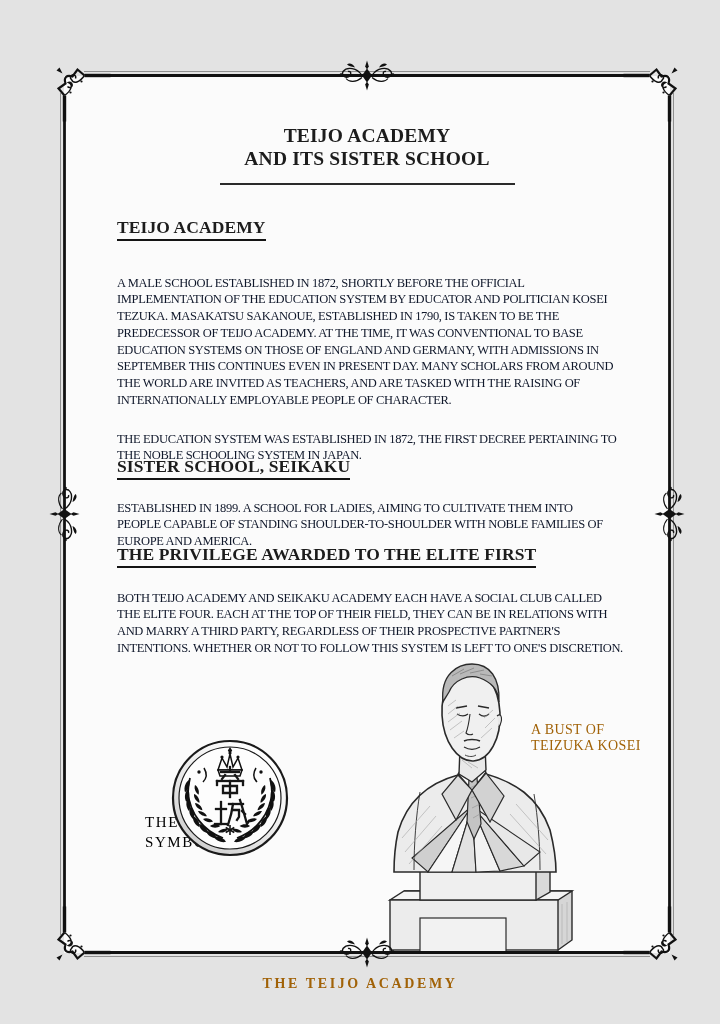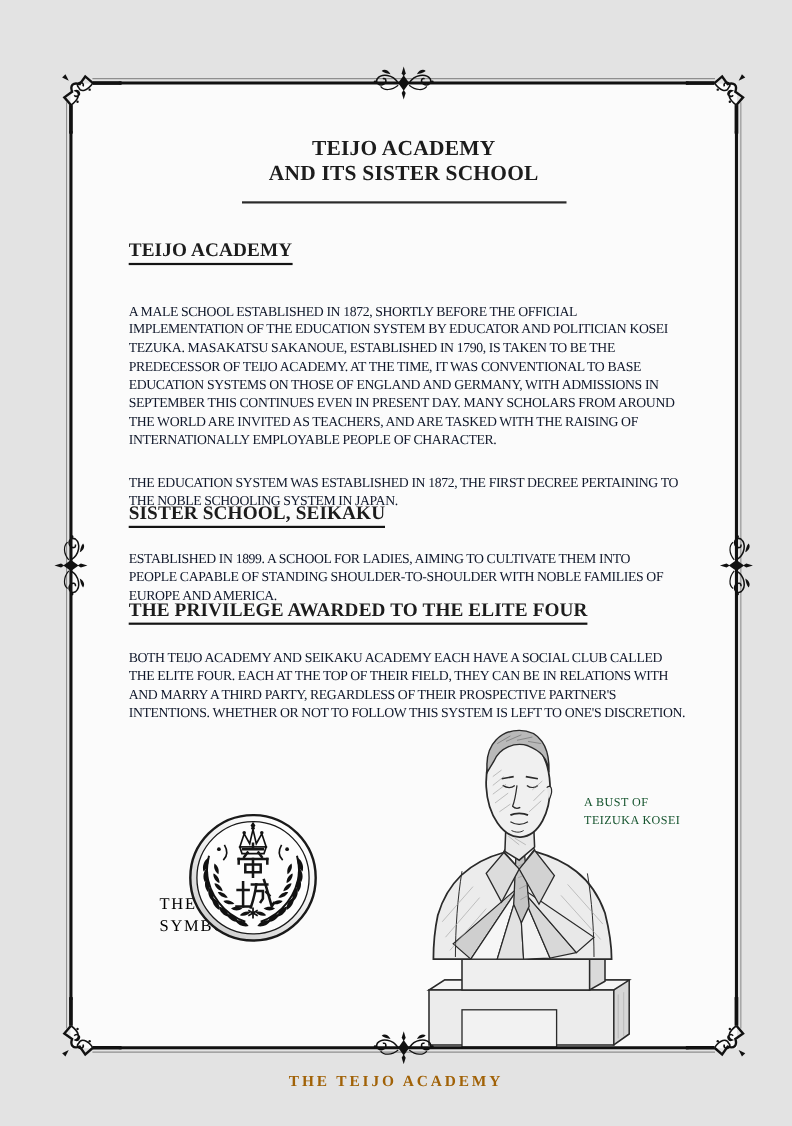--- a/index.html
+++ b/index.html
@@ -18,22 +18,22 @@
   .p-1{left:117px;top:262px;}
   .p-2{left:117px;top:418px;}
   .h2-2{left:117px;top:456px;text-align:center;}
   .p-3{left:117px;top:487px;}
   .h2-3{left:117px;top:544px;}
   .p-4{left:117px;top:577px;width:508px;}
   .emblem{position:absolute;left:170px;top:738px;width:120px;height:120px;z-index:3;}
   .emblem-caption{position:absolute;left:145px;top:812px;width:170px;
       font-size:15px;line-height:20px;letter-spacing:1.6px;white-space:pre-line;color:#000000;}
   .bust{position:absolute;left:368px;top:656px;width:215px;height:300px;z-index:3;}
-  .bust-label{position:absolute;left:531px;top:722px;font-size:11px;line-height:16px;
-      letter-spacing:.4px;white-space:pre-line;color:#14532d;}
+  .bust-label{position:absolute;left:531px;top:722px;font-size:14px;line-height:16px;
+      letter-spacing:.4px;white-space:pre-line;color:#a16207;}
   .footer{position:absolute;left:0;top:976px;width:720px;text-align:center;z-index:2;
       font-weight:bold;font-size:14px;letter-spacing:2.6px;color:#a16207;}
   svg{display:block;}
 </style>
 </head>
 <body>
 
 <div class="stage">
 
   <div class="page-inner"></div>
@@ -43,21 +43,21 @@
 AND ITS SISTER SCHOOL</div>
     <div class="title-divider"></div>
 
     <div class="h2 h2-1"><span>TEIJO ACADEMY</span></div>
     <p class="para p-1">A MALE SCHOOL ESTABLISHED IN 1872, SHORTLY BEFORE THE OFFICIAL IMPLEMENTATION OF THE EDUCATION SYSTEM BY EDUCATOR AND POLITICIAN KOSEI TEZUKA. MASAKATSU SAKANOUE, ESTABLISHED IN 1790, IS TAKEN TO BE THE PREDECESSOR OF TEIJO ACADEMY. AT THE TIME, IT WAS CONVENTIONAL TO BASE EDUCATION SYSTEMS ON THOSE OF ENGLAND AND GERMANY, WITH ADMISSIONS IN SEPTEMBER THIS CONTINUES EVEN IN PRESENT DAY. MANY SCHOLARS FROM AROUND THE WORLD ARE INVITED AS TEACHERS, AND ARE TASKED WITH THE RAISING OF INTERNATIONALLY EMPLOYABLE PEOPLE OF CHARACTER.</p>
     <p class="para p-2">THE EDUCATION SYSTEM WAS ESTABLISHED IN 1872, THE FIRST DECREE PERTAINING TO THE NOBLE SCHOOLING SYSTEM IN JAPAN.</p>
 
     <div class="h2 h2-2"><span>SISTER SCHOOL, SEIKAKU</span></div>
     <p class="para p-3">ESTABLISHED IN 1899. A SCHOOL FOR LADIES, AIMING TO CULTIVATE THEM INTO PEOPLE CAPABLE OF STANDING SHOULDER-TO-SHOULDER WITH NOBLE FAMILIES OF EUROPE AND AMERICA.</p>
 
-    <div class="h2 h2-3"><span>THE PRIVILEGE AWARDED TO THE ELITE FOUR</span></div>
+    <div class="h2 h2-3"><span>THE PRIVILEGE AWARDED TO THE ELITE FIRST</span></div>
     <p class="para p-4">BOTH TEIJO ACADEMY AND SEIKAKU ACADEMY EACH HAVE A SOCIAL CLUB CALLED THE ELITE FOUR. EACH AT THE TOP OF THEIR FIELD, THEY CAN BE IN RELATIONS WITH AND MARRY A THIRD PARTY, REGARDLESS OF THEIR PROSPECTIVE PARTNER'S INTENTIONS. WHETHER OR NOT TO FOLLOW THIS SYSTEM IS LEFT TO ONE'S DISCRETION.</p>
 
     <div class="emblem-caption">THE TEIJO
 SYMBOL</div>
     <div class="bust-label">A BUST OF
 TEIZUKA KOSEI</div>
     <div class="footer">THE TEIJO ACADEMY</div>
   </div>
 
   <svg class="emblem" viewBox="-60 -60 120 120" aria-label="帝城">

